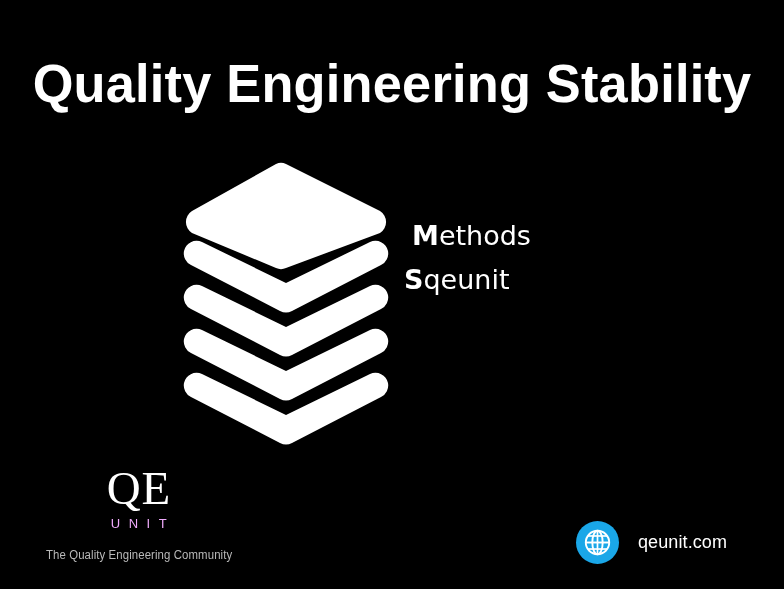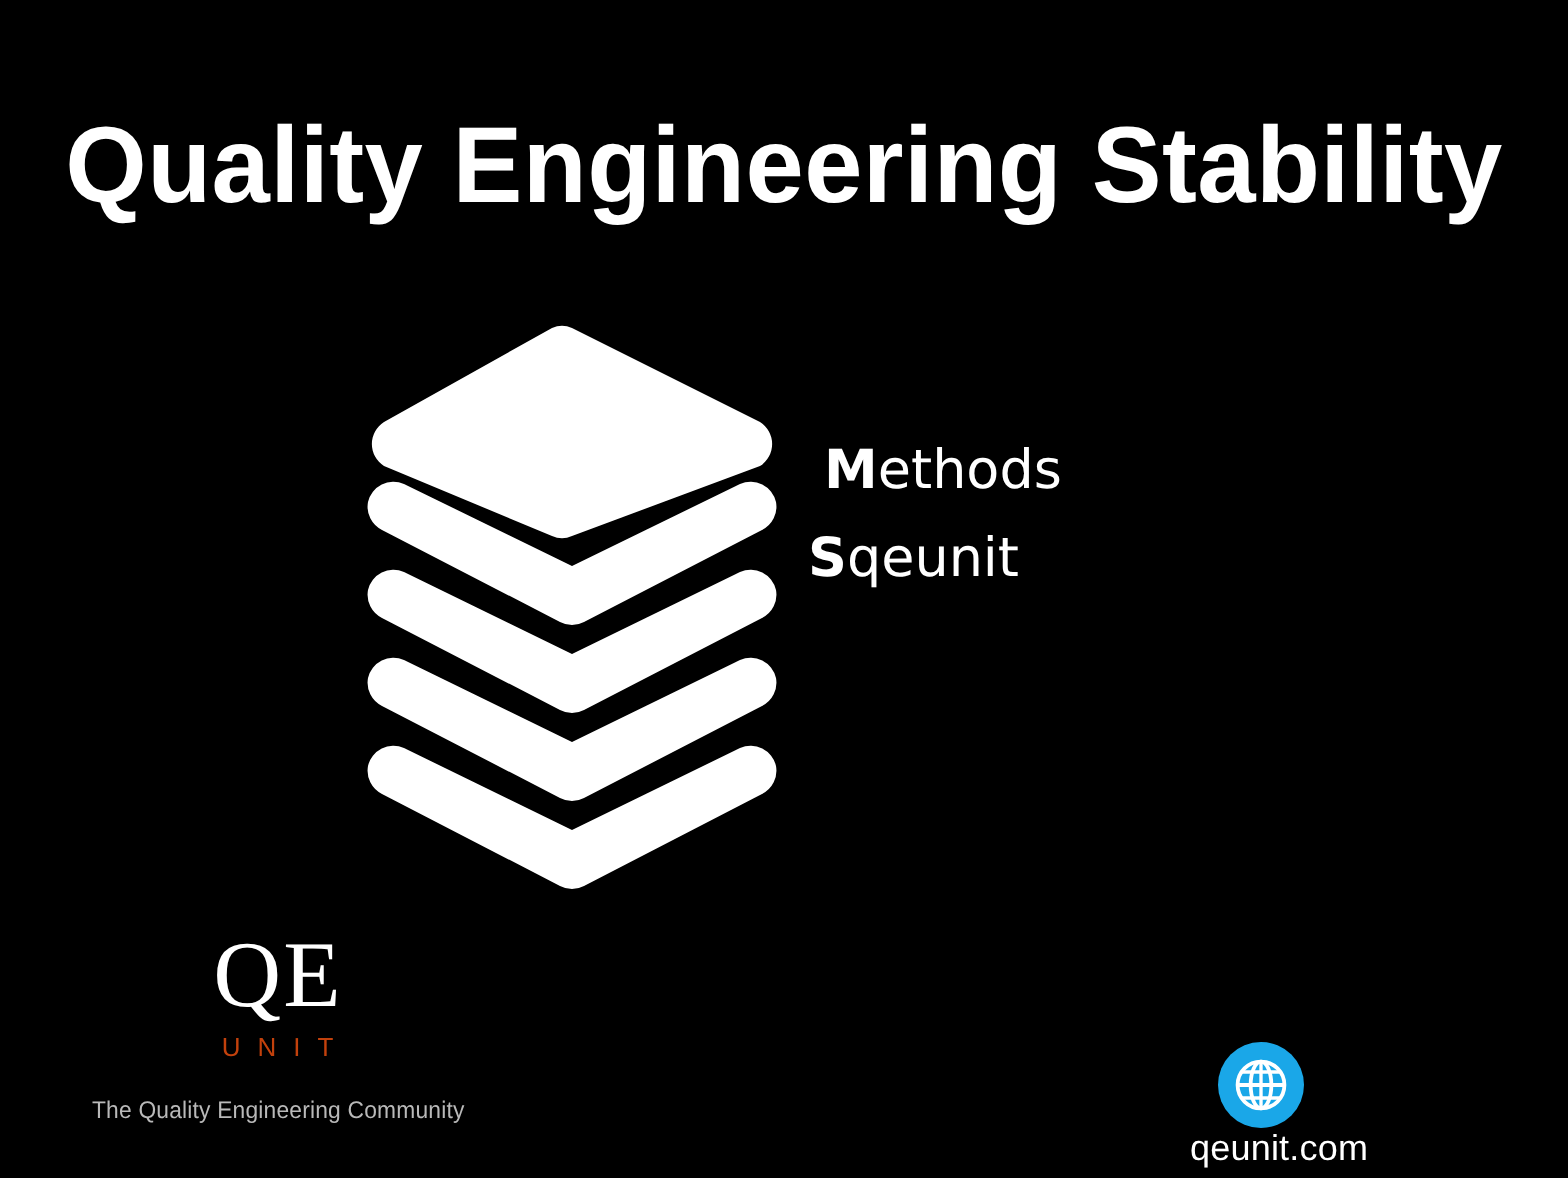--- a/index.html
+++ b/index.html
@@ -90,21 +90,21 @@
   }
   .logo-qe {
     color: #ffffff;
     font-family: "Liberation Serif", "DejaVu Serif", serif;
     font-size: 47px;
     font-weight: 400;
     line-height: 52px;
     letter-spacing: 1px;
   }
   .logo-unit {
-    color: #c2410c;
+    color: #f0abfc;
     font-family: "Liberation Sans", sans-serif;
     font-size: 13px;
     font-weight: 400;
     letter-spacing: 8.5px;
     line-height: 20px;
     padding-left: 8px;
   }
   .logo-tagline {
     margin-top: 14px;
     color: #b9b9b9;
@@ -117,21 +117,20 @@
     transform-origin: left center;
   }
 
   
   .site {
     position: absolute;
     left: 576px;
     top: 521px;
     display: flex;
     align-items: center;
-    flex-direction: column;
   }
   .globe-icon {
     width: 43px;
     height: 43px;
     border-radius: 50%;
     background: #1aa7e8;
     display: flex;
     align-items: center;
     justify-content: center;
     flex: 0 0 auto;

